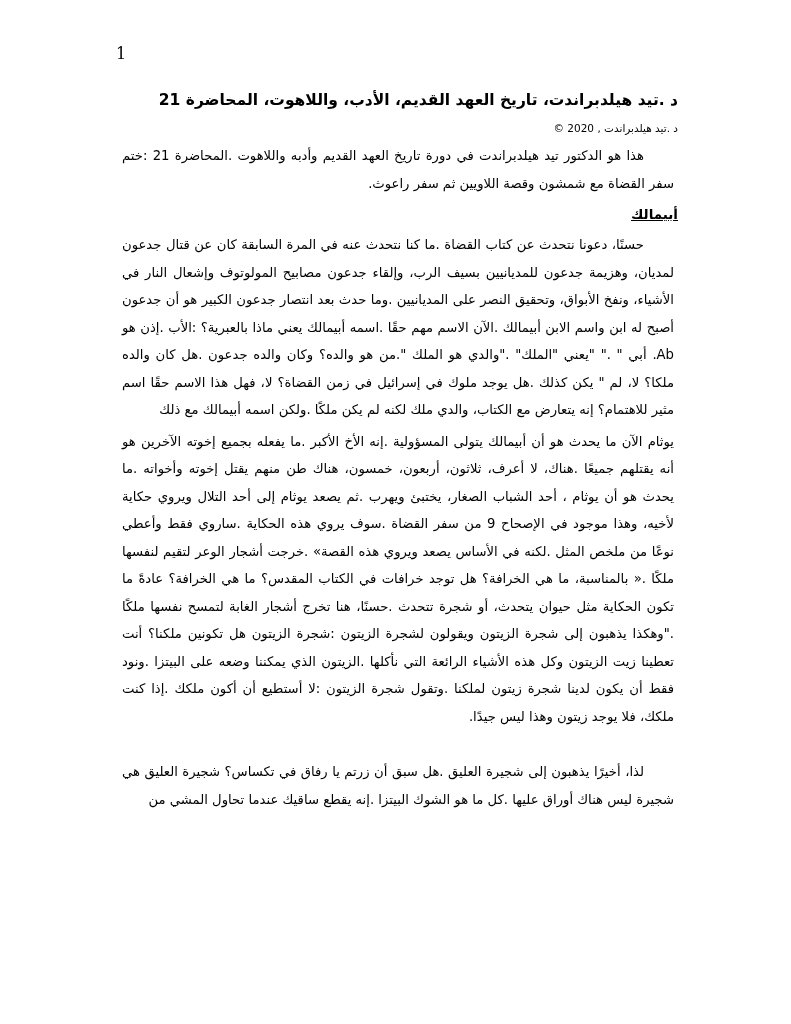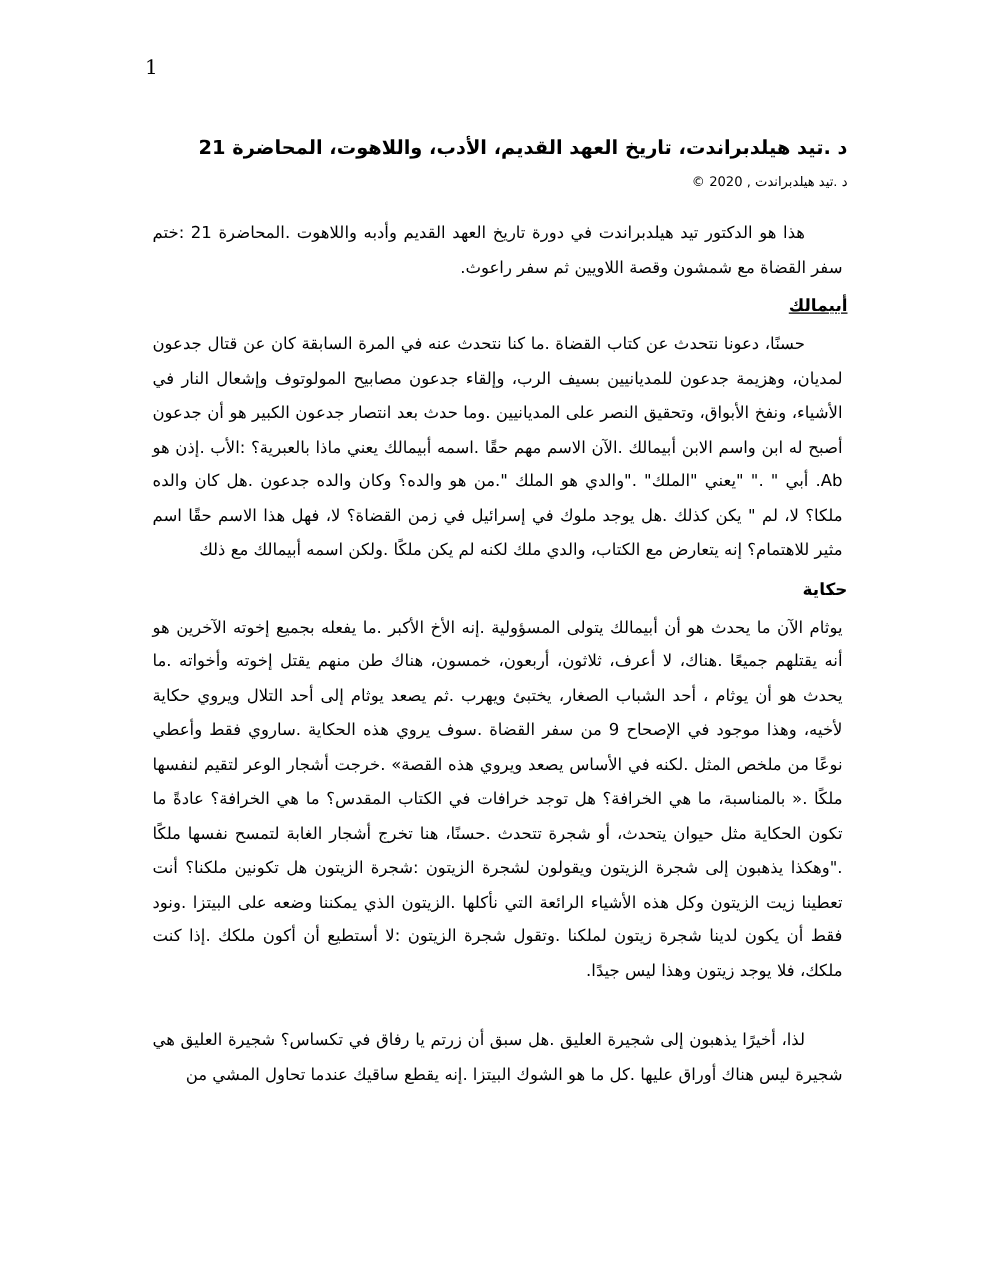--- a/index.html
+++ b/index.html
@@ -1,38 +1,37 @@
 <!DOCTYPE html>
 <html><head>
 <meta charset="utf-8">
 <style>
   html, body { margin:0; padding:0; background:#ffffff; }
   body { width:791px; height:1024px; position:relative; overflow:hidden;
          font-family:"DejaVu Sans","Liberation Sans",sans-serif; color:#000; }
   .page-num { position:absolute; left:116px; top:44px; font-family:"DejaVu Serif","Liberation Serif",serif; font-size:16px; }
-  .content { position:absolute; left:118px; width:560px; top:106px; direction:rtl; text-align:right; }
+  .content { position:absolute; left:118px; width:560px; top:88px; direction:rtl; text-align:right; }
   .title { font-weight:bold; font-size:15.5px; margin:0 0 8px 0; line-height:24px; }
-  .copyright { font-size:10.5px; margin:0 0 19px 0; line-height:16px; }
+  .copyright { font-size:10.5px; margin:0 0 6px 0; line-height:16px; }
   p { margin:4px; font-size:13.2px; line-height:27.5px; text-align:justify; text-align-last:right; }
   .indent { text-indent:30px; }
   .heading { font-weight:bold; font-size:13.5px; line-height:26px; margin:0;text-align:right; }
   .heading.underline { text-decoration:underline; }
   .gap { height:10px; }
 </style>
 </head>
 <body>
 
 <div class="page-num">1</div>
 
 <div class="content">
   <div class="title">د .تيد هيلدبراندت، تاريخ العهد القديم، الأدب، واللاهوت، المحاضرة 21</div>
   <div class="copyright">د .تيد هيلدبراندت , 2020 ©</div>
   <p class="indent">هذا هو الدكتور تيد هيلدبراندت في دورة تاريخ العهد القديم وأدبه واللاهوت .المحاضرة 21 :ختم سفر القضاة مع شمشون وقصة اللاويين ثم سفر راعوث.</p>
 
   <div class="heading underline">أبيمالك</div>
   <p class="indent">حسنًا، دعونا نتحدث عن كتاب القضاة .ما كنا نتحدث عنه في المرة السابقة كان عن قتال جدعون لمديان، وهزيمة جدعون للمديانيين بسيف الرب، وإلقاء جدعون مصابيح المولوتوف وإشعال النار في الأشياء، ونفخ الأبواق، وتحقيق النصر على المديانيين .وما حدث بعد انتصار جدعون الكبير هو أن جدعون أصبح له ابن واسم الابن أبيمالك .الآن الاسم مهم حقًا .اسمه أبيمالك يعني ماذا بالعبرية؟ :الأب .إذن هو Ab. أبي " ." "يعني "الملك" ."والدي هو الملك ".من هو والده؟ وكان والده جدعون .هل كان والده ملكا؟ لا، لم " يكن كذلك .هل يوجد ملوك في إسرائيل في زمن القضاة؟ لا، فهل هذا الاسم حقًا اسم مثير للاهتمام؟ إنه يتعارض مع الكتاب، والدي ملك لكنه لم يكن ملكًا .ولكن اسمه أبيمالك مع ذلك</p>
 
-  <div class="heading">حكاية</div>
   <p>يوثام   الآن ما يحدث هو أن أبيمالك يتولى المسؤولية .إنه الأخ الأكبر .ما يفعله بجميع إخوته الآخرين هو أنه يقتلهم جميعًا .هناك، لا أعرف، ثلاثون، أربعون، خمسون، هناك طن منهم يقتل إخوته وأخواته .ما يحدث هو أن يوثام ، أحد الشباب الصغار، يختبئ ويهرب .ثم يصعد يوثام إلى أحد التلال ويروي حكاية لأخيه، وهذا موجود في الإصحاح 9 من سفر القضاة .سوف يروي هذه الحكاية .ساروي فقط وأعطي نوعًا من ملخص المثل .لكنه في الأساس يصعد ويروي هذه القصة» .خرجت أشجار الوعر لتقيم لنفسها ملكًا .« بالمناسبة، ما هي الخرافة؟ هل توجد خرافات في الكتاب المقدس؟ ما هي الخرافة؟ عادةً ما تكون الحكاية مثل حيوان يتحدث، أو شجرة تتحدث .حسنًا، هنا تخرج أشجار الغابة لتمسح نفسها ملكًا ."وهكذا يذهبون إلى شجرة الزيتون ويقولون لشجرة الزيتون :شجرة الزيتون هل تكونين ملكنا؟ أنت تعطينا زيت الزيتون وكل هذه الأشياء الرائعة التي نأكلها .الزيتون الذي يمكننا وضعه على البيتزا .ونود فقط أن يكون لدينا شجرة زيتون لملكنا .وتقول شجرة الزيتون :لا أستطيع أن أكون ملكك .إذا كنت ملكك، فلا يوجد زيتون وهذا ليس جيدًا.</p>
   <div class="gap"></div>
   <div class="gap"></div>
   <p class="indent">لذا، أخيرًا يذهبون إلى شجيرة العليق .هل سبق أن زرتم يا رفاق في تكساس؟ شجيرة العليق هي شجيرة ليس هناك أوراق عليها .كل ما هو الشوك البيتزا .إنه يقطع ساقيك عندما تحاول المشي من</p>
 </div>
 
 </body></html>

